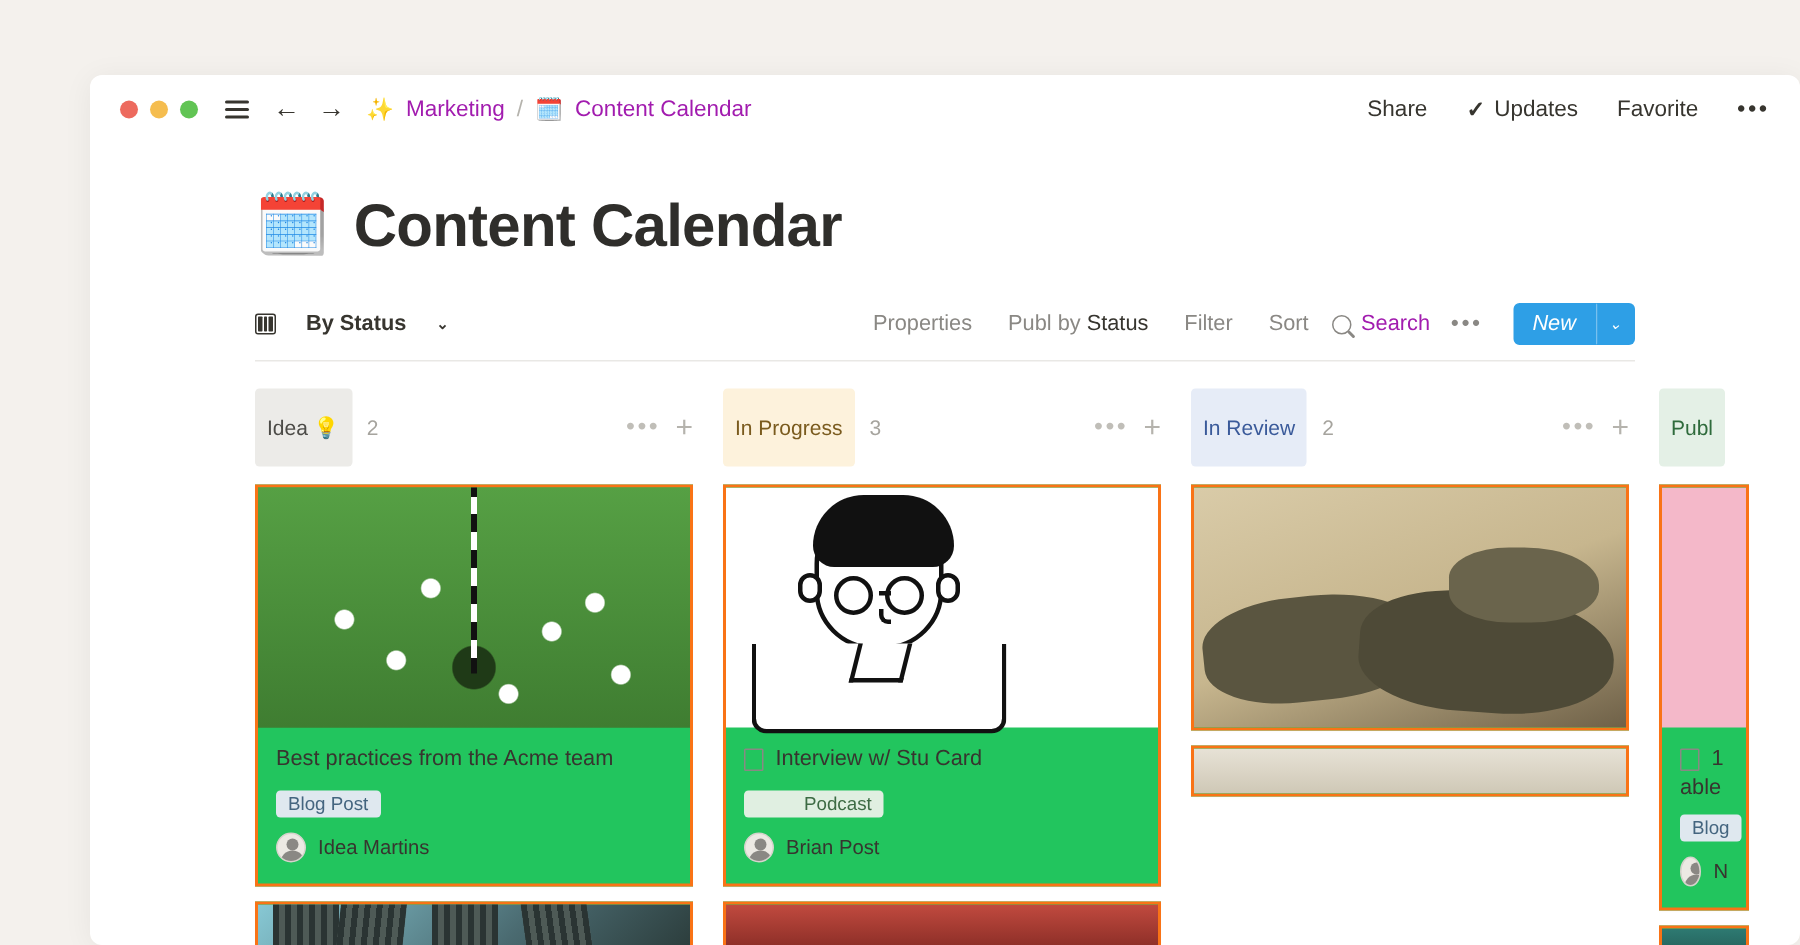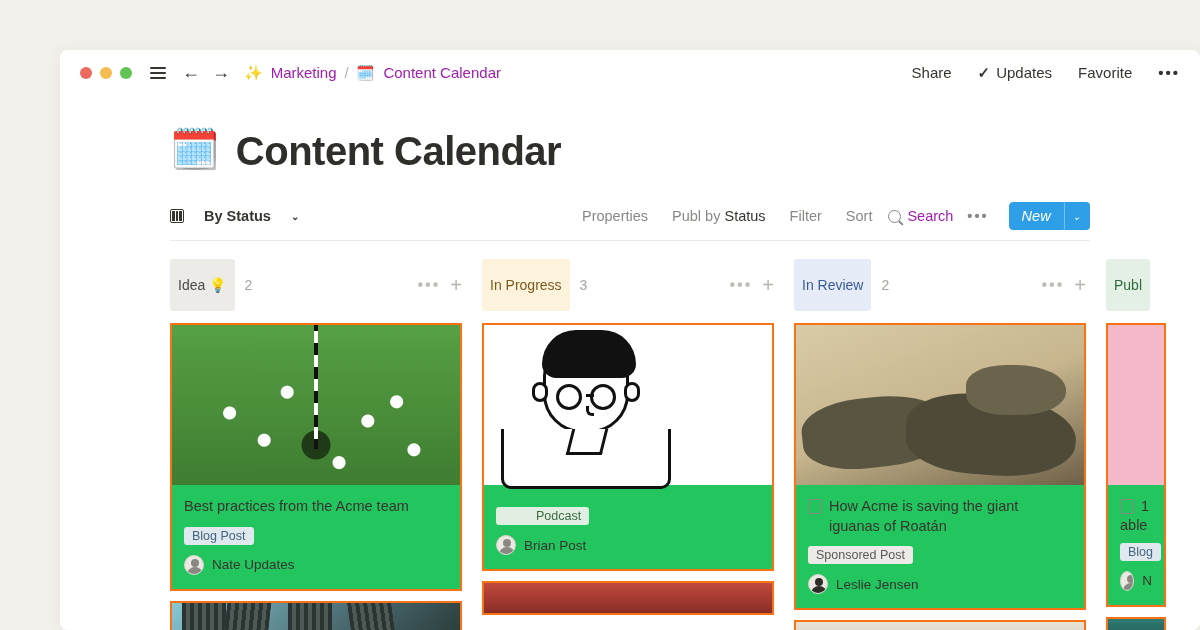--- a/index.html
+++ b/index.html
@@ -238,21 +238,21 @@
           <div class="golf-surface"></div>
             <div class="flagpole"></div>
         </div>
         <div class="card-body">
           <div class="card-title">
               <span>Best practices from the Acme team</span>
             </div>
           <span class="tag tag-blog">Blog Post</span>
           <div class="author">
               <span class="avatar"></span>
-              <span>Nate Updates</span>
+              <span>Idea Martins</span>
             </div>
         </div>
       </div>
       <div class="card partial">
         <div class="card-cover cover-city">
           <div class="city-bldg cb1"></div>
             <div class="city-bldg cb2"></div>
             <div class="city-bldg cb3"></div>
             <div class="city-bldg cb4"></div>
         </div>
@@ -279,20 +279,24 @@
                   <div class="lens"></div>
                 </div>
               <div class="bridge"></div>
                 <div class="stu-nose"></div>
             </div>
             <div class="stu-shoulders"></div>
               <div class="stu-collar"></div>
           </div>
         </div>
         <div class="card-body">
+          <div class="card-title">
+              <span class="doc-icon"></span>
+              <span>Interview w/ Stu Card</span>
+            </div>
           <span class="tag tag-podcast">Podcast</span>
           <div class="author">
               <span class="avatar"></span>
               <span>Brian Post</span>
             </div>
         </div>
       </div>
       <div class="card partial">
         <div class="card-cover cover-red"></div>
       </div>
@@ -305,31 +309,20 @@
         <div class="col-spacer"></div>
         <span class="col-more">•••</span>
         <span class="col-add">+</span>
       </div>
       <div class="card">
         <div class="card-cover cover-iguana">
           <div class="ig ig1"></div>
             <div class="ig ig2"></div>
             <div class="ig ig3"></div>
         </div>
-        <div class="card-body">
-          <div class="card-title">
-              <span class="doc-icon"></span>
-              <span>How Acme is saving the giant iguanas of Roatán</span>
-            </div>
-          <span class="tag tag-sponsored">Sponsored Post</span>
-          <div class="author">
-              <span class="avatar dark"></span>
-              <span>Leslie Jensen</span>
-            </div>
-        </div>
       </div>
       <div class="card partial">
         <div class="card-cover cover-arch">
             <div class="arch"></div>
           </div>
       </div>
     </div>
 
     <div class="col" style="width:60px;flex:0 0 60px;">
       <div class="col-head">

